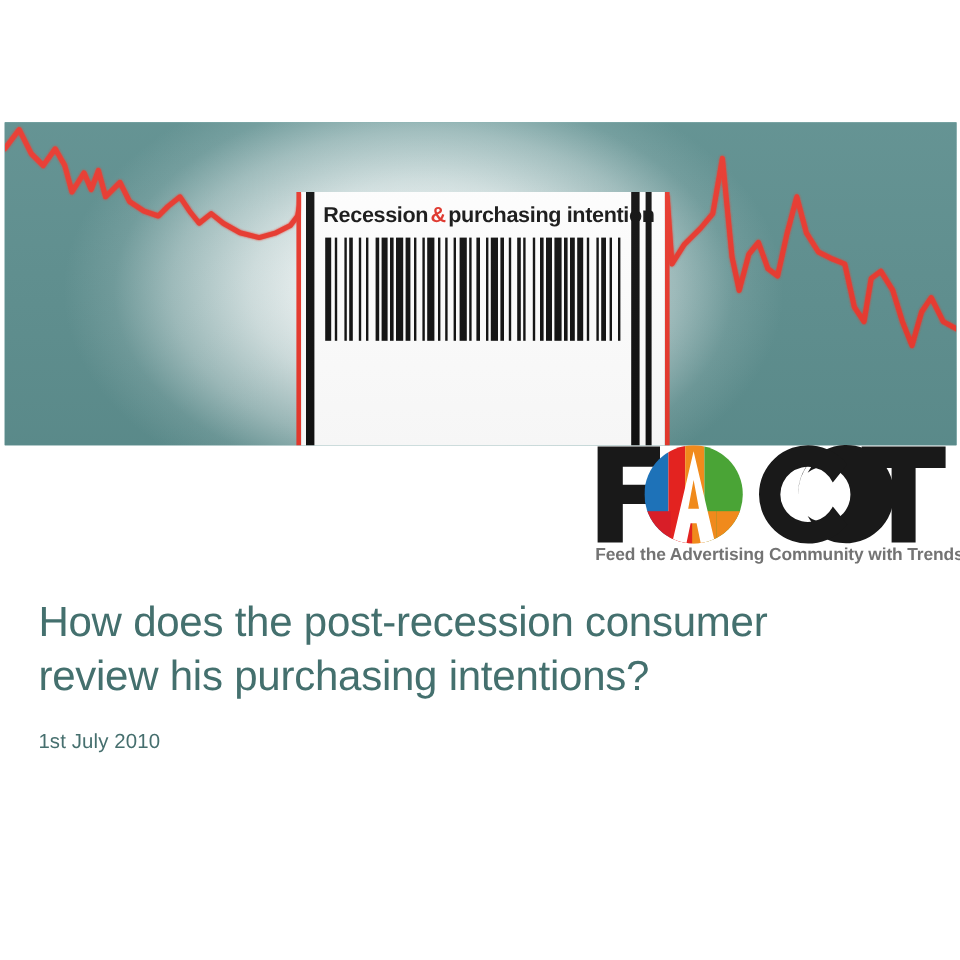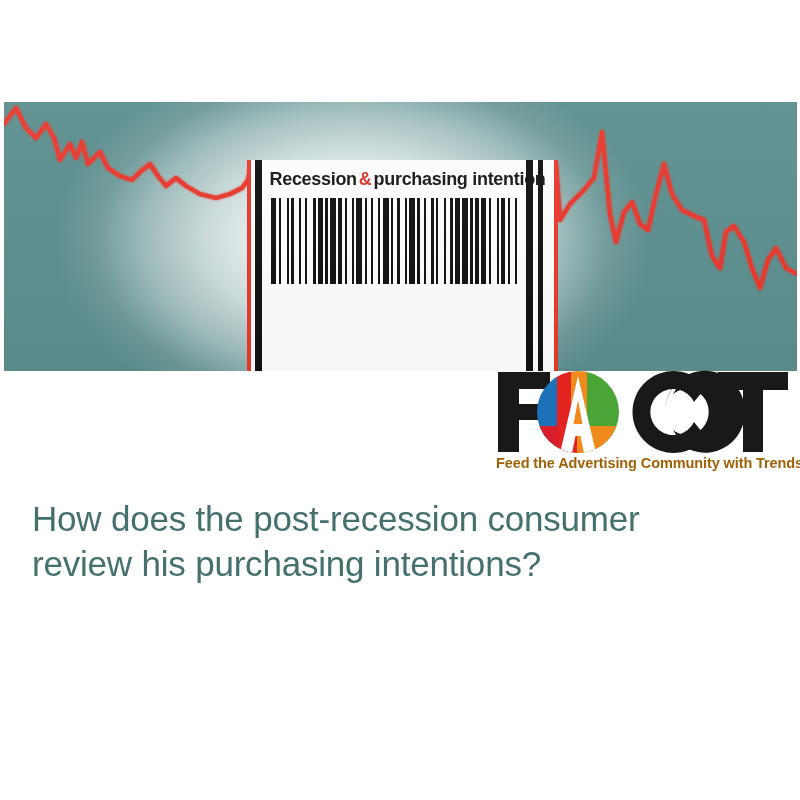--- a/index.html
+++ b/index.html
@@ -133,21 +133,21 @@
   #fact-tagline {
     position: absolute;
     left: 4px;
     top: 85px;
     width: 296px;
     text-align: left;
     font-family: "Liberation Sans", sans-serif;
     font-weight: 700;
     font-size: 14.5px;
     letter-spacing: -0.1px;
-    color: #a16207;
+    color: #737373;
     white-space: nowrap;
   }
 
   
   #title-block {
     position: absolute;
     left: 32px;
     top: 496px;
     width: 730px;
   }
@@ -325,15 +325,16 @@
       <path fill="#191919" d="M214,17 A41,41 0 1,0 214,67 L202,52 A23,23 0 1,1 202,32 Z"></path>
 
       <path fill="#191919" d="M226,2 L296,2 L296,20 L271,20 L271,82 L251,82 L251,20 L226,20 Z"></path>
     </svg>
 
     <div id="fact-tagline">Feed the Advertising Community with Trends</div>
   </div>
 
   <div id="title-block">
     <h1 id="slide-title">How does the post-recession consumer review his purchasing intentions?</h1>
+    <div id="slide-date">1st July 2010</div>
   </div>
 
 </div>
 
 </body></html>

